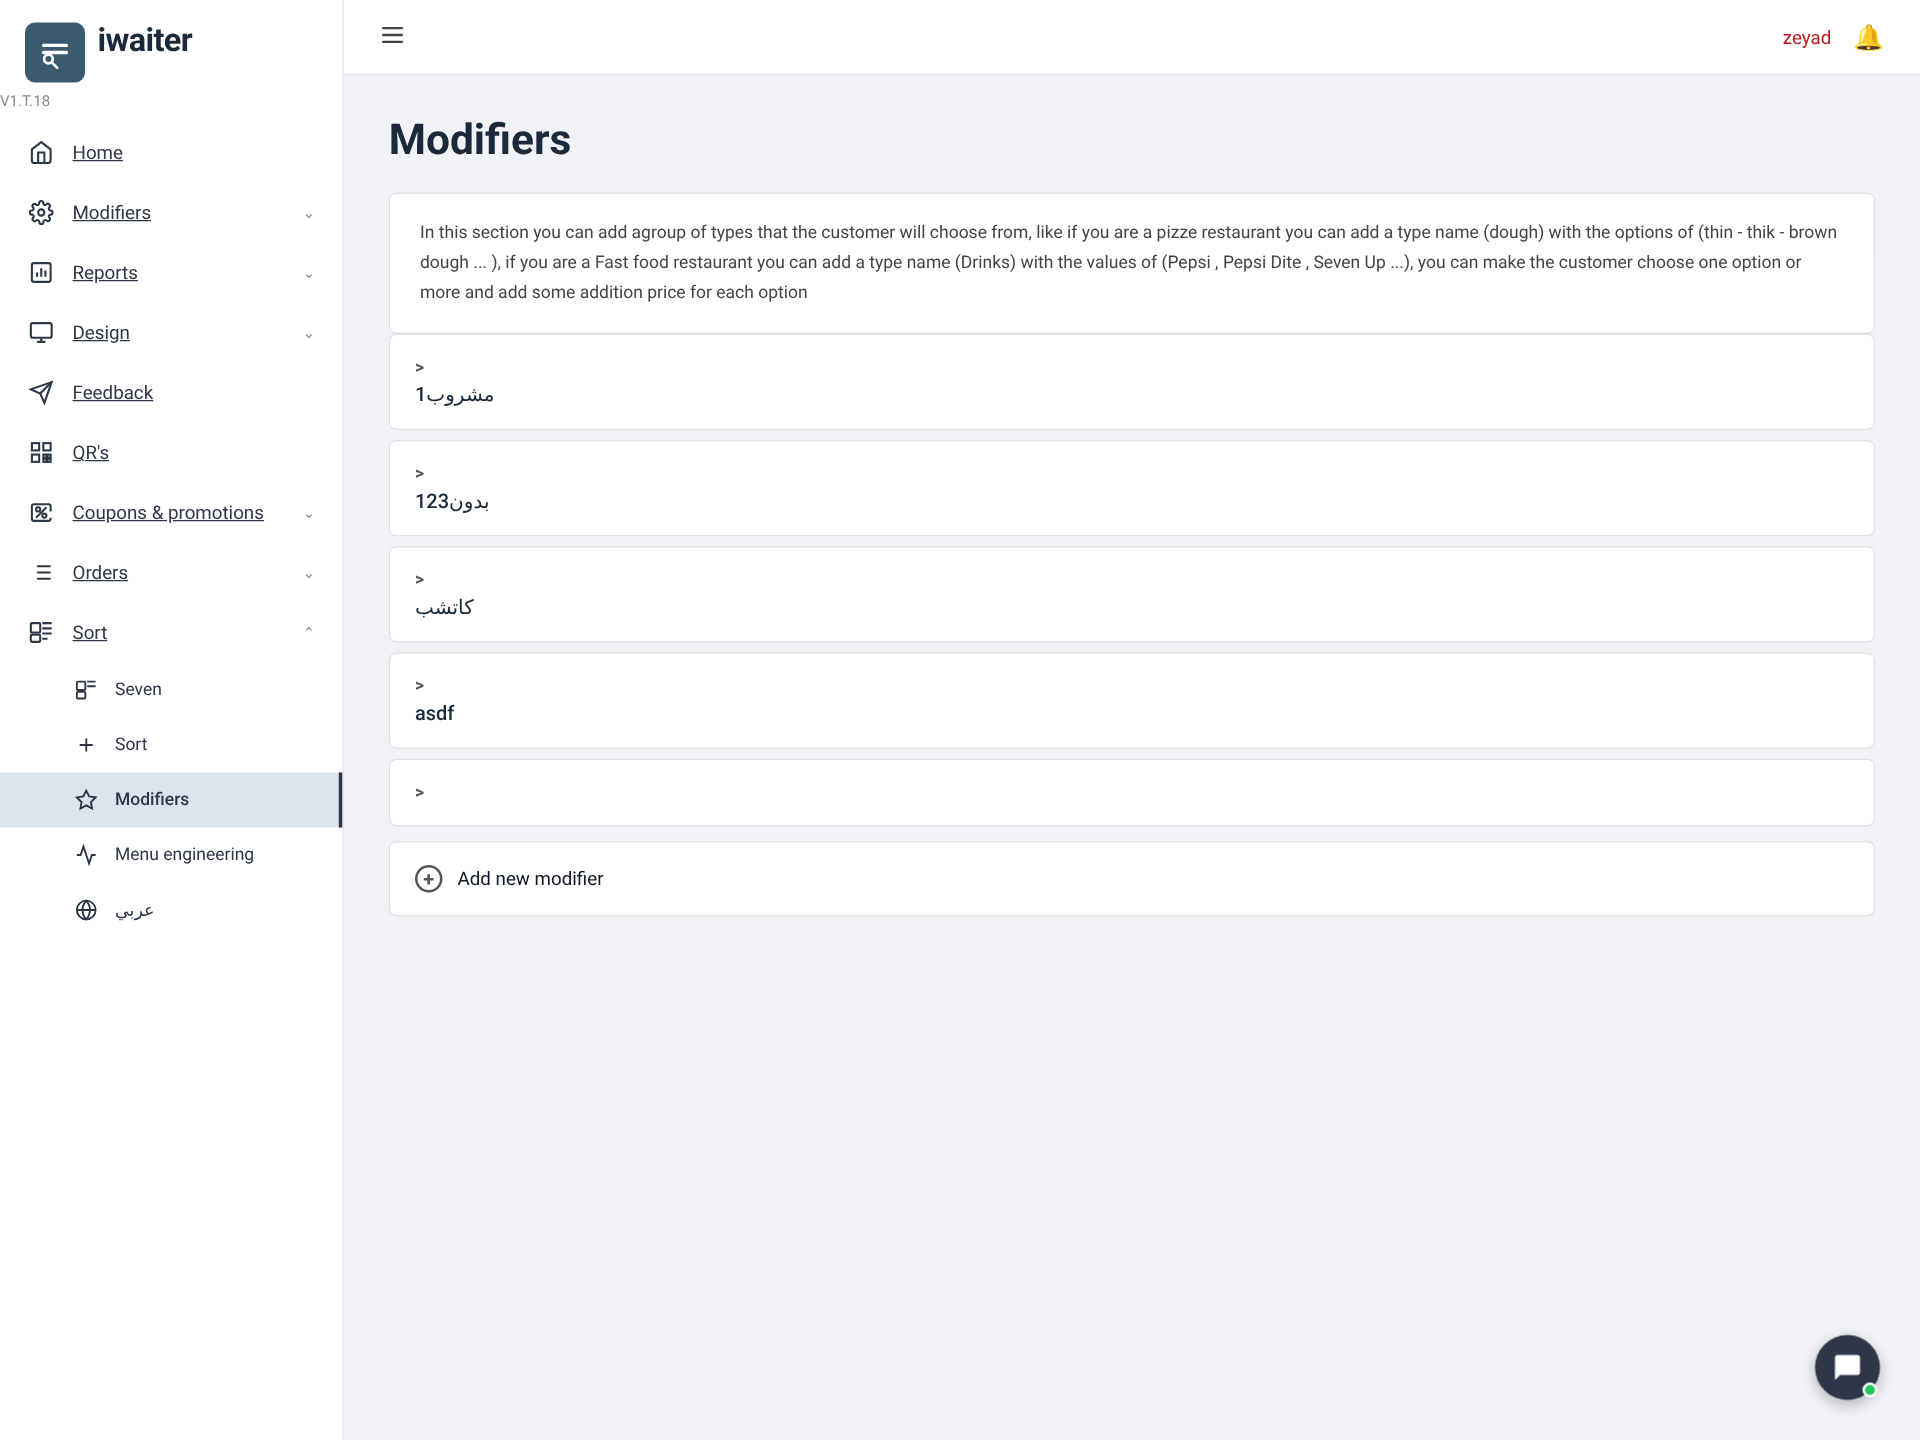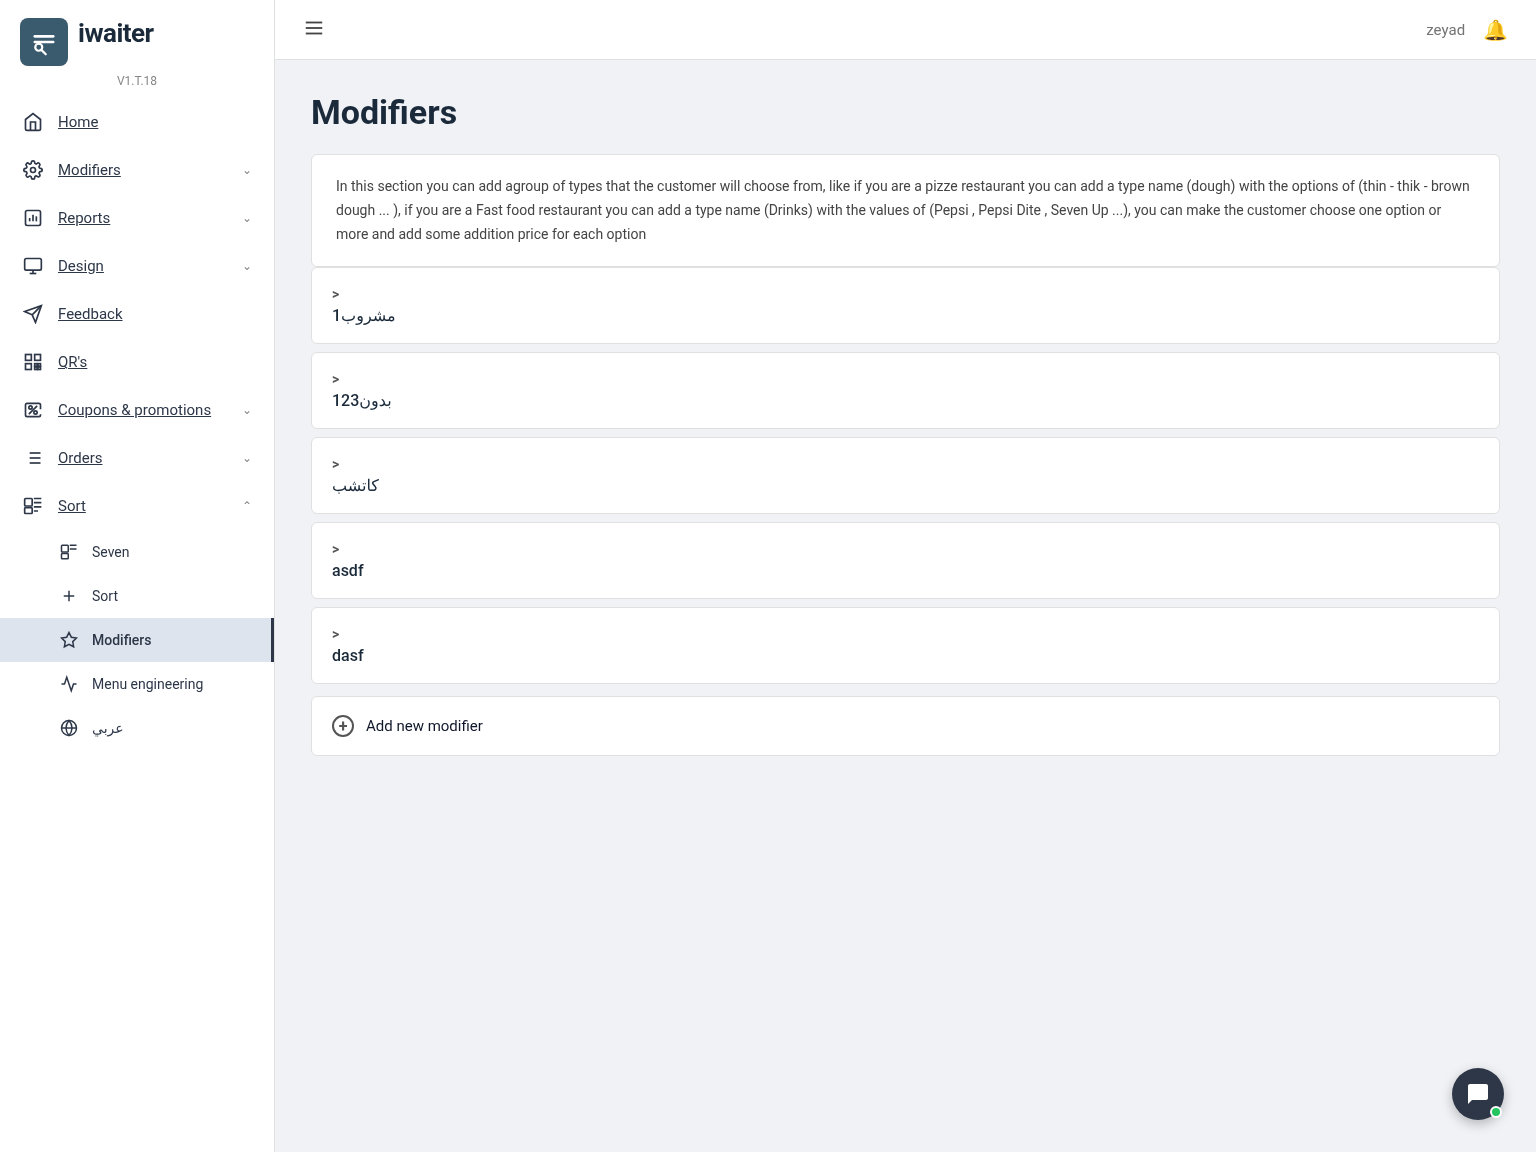--- a/index.html
+++ b/index.html
@@ -33,21 +33,20 @@
     .logo-icon svg { width: 28px; height: 28px; }
     .logo-text {
       font-size: 26px;
       font-weight: 700;
       color: #1a2a3a;
       letter-spacing: -0.5px;
     }
     .version-label {
       font-size: 12px;
       color: #888;
-      text-align: center;
       padding-bottom: 10px;
     }
     .nav-item {
       display: flex;
       align-items: center;
       padding: 13px 22px;
       cursor: pointer;
       gap: 14px;
       color: #2d3748;
       font-size: 15px;
@@ -85,21 +84,21 @@
       align-items: center;
       justify-content: space-between;
       padding: 0 28px;
       height: 60px;
     }
     .topbar-right {
       display: flex;
       align-items: center;
       gap: 18px;
     }
-    .topbar-user { font-size: 15px; color: #737373; }
+    .topbar-user { font-size: 15px; color: #b91c1c; }
     .bell-icon { font-size: 20px; color: #444; cursor: pointer; }
 
     .content {
       flex: 1;
       overflow-y: auto;
       padding: 32px 36px;
       background: #f0f2f5;
     }
     .page-title {
       font-size: 34px;
@@ -397,21 +396,20 @@
         <div class="modifier-item">
     <span class="modifier-chevron">&gt;</span>
     <span class="modifier-name">كاتشب</span>
   </div>
         <div class="modifier-item">
     <span class="modifier-chevron">&gt;</span>
     <span class="modifier-name">asdf</span>
   </div>
         <div class="modifier-item">
     <span class="modifier-chevron">&gt;</span>
-    <span class="modifier-name">dasf</span>
   </div>
       </div>
 
     <div class="add-modifier-row">
       <div class="add-circle">+</div>
       <span class="add-modifier-label">Add new modifier</span>
     </div>
   </div>
 </div>
 

